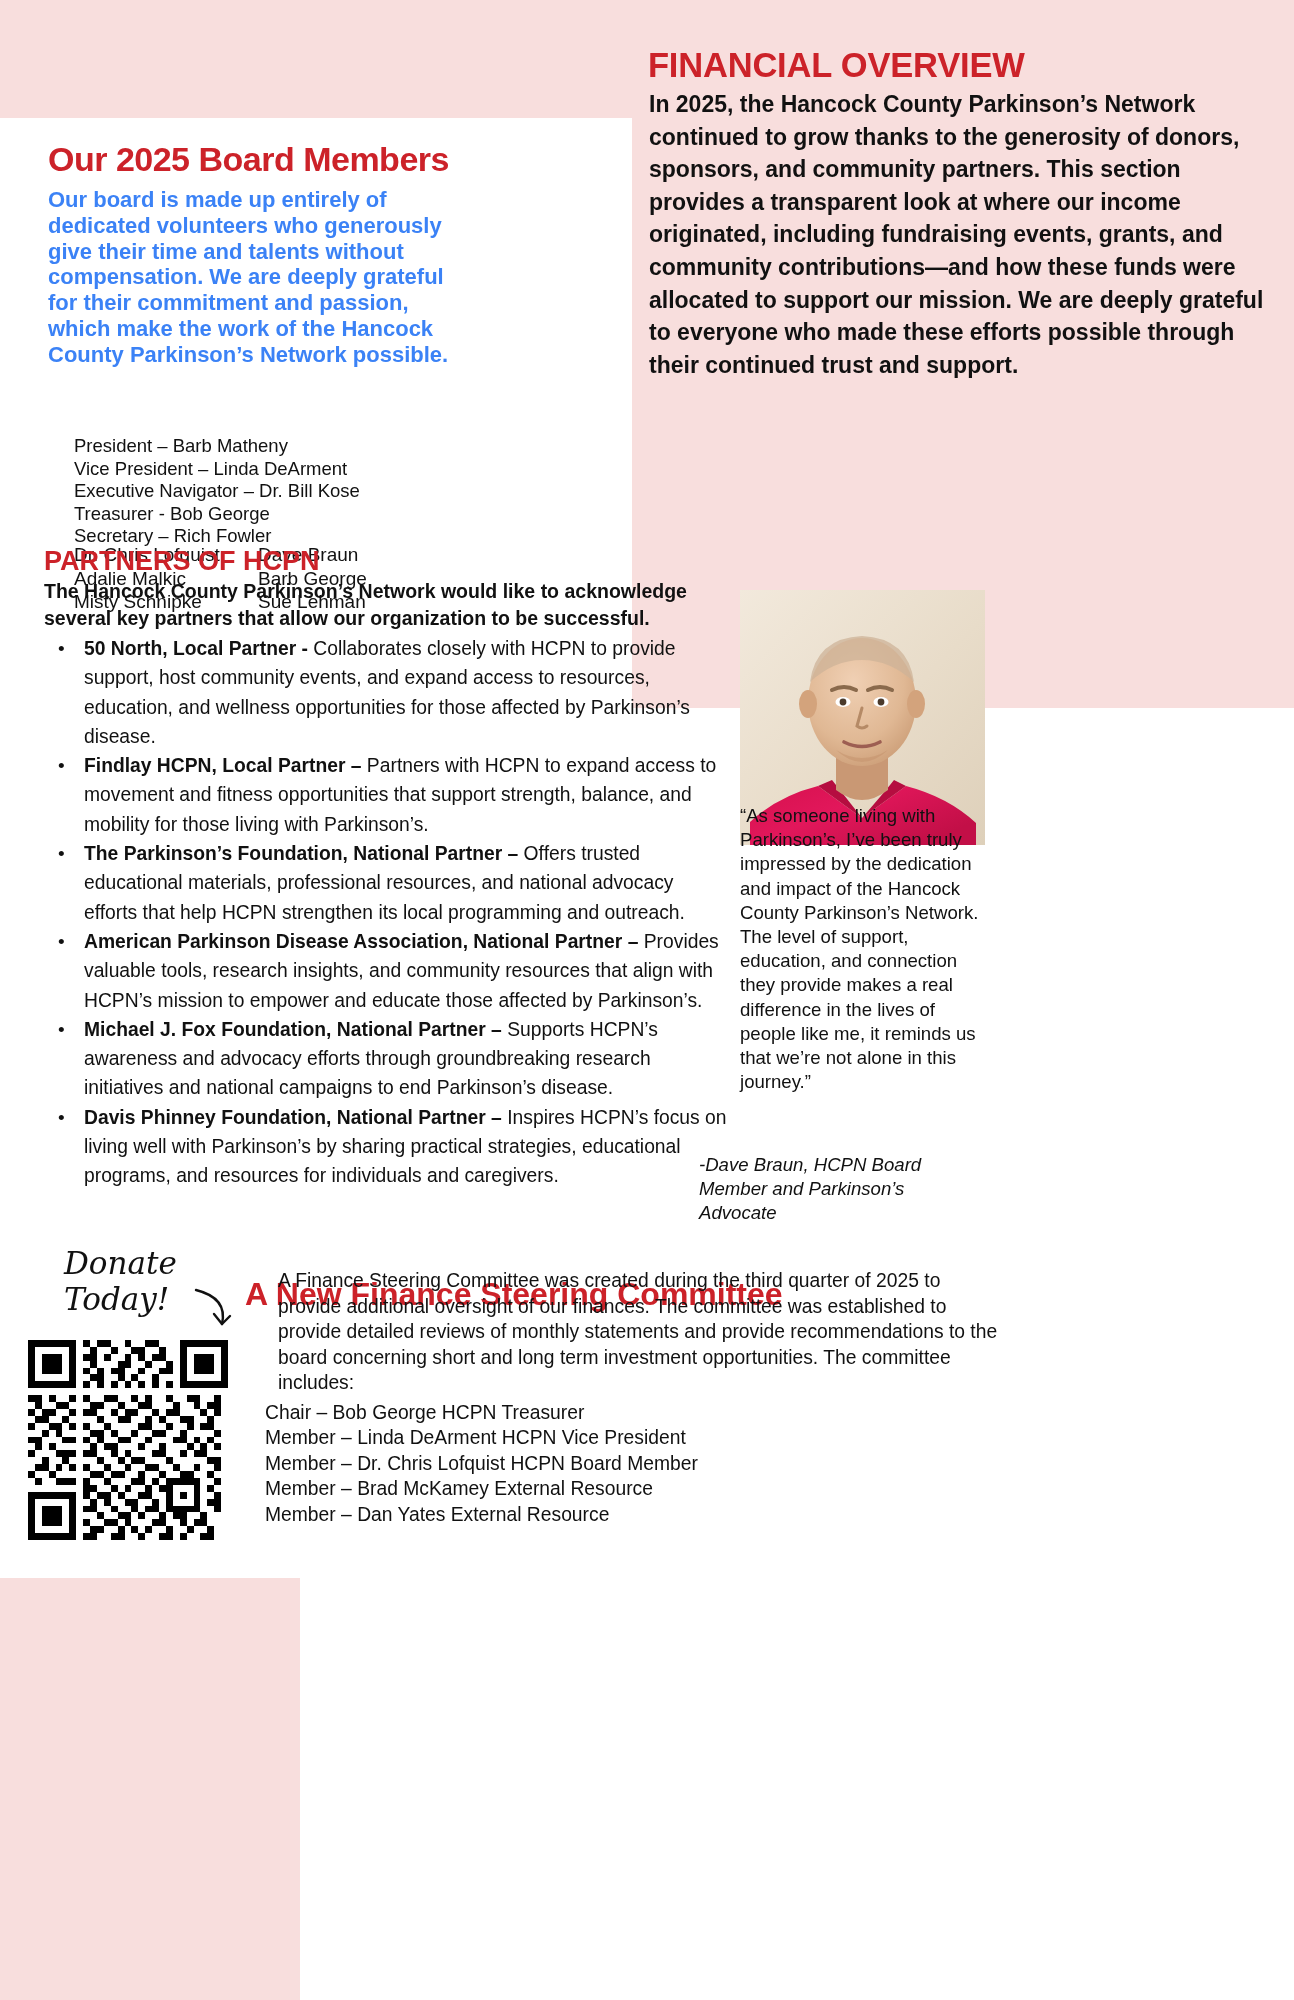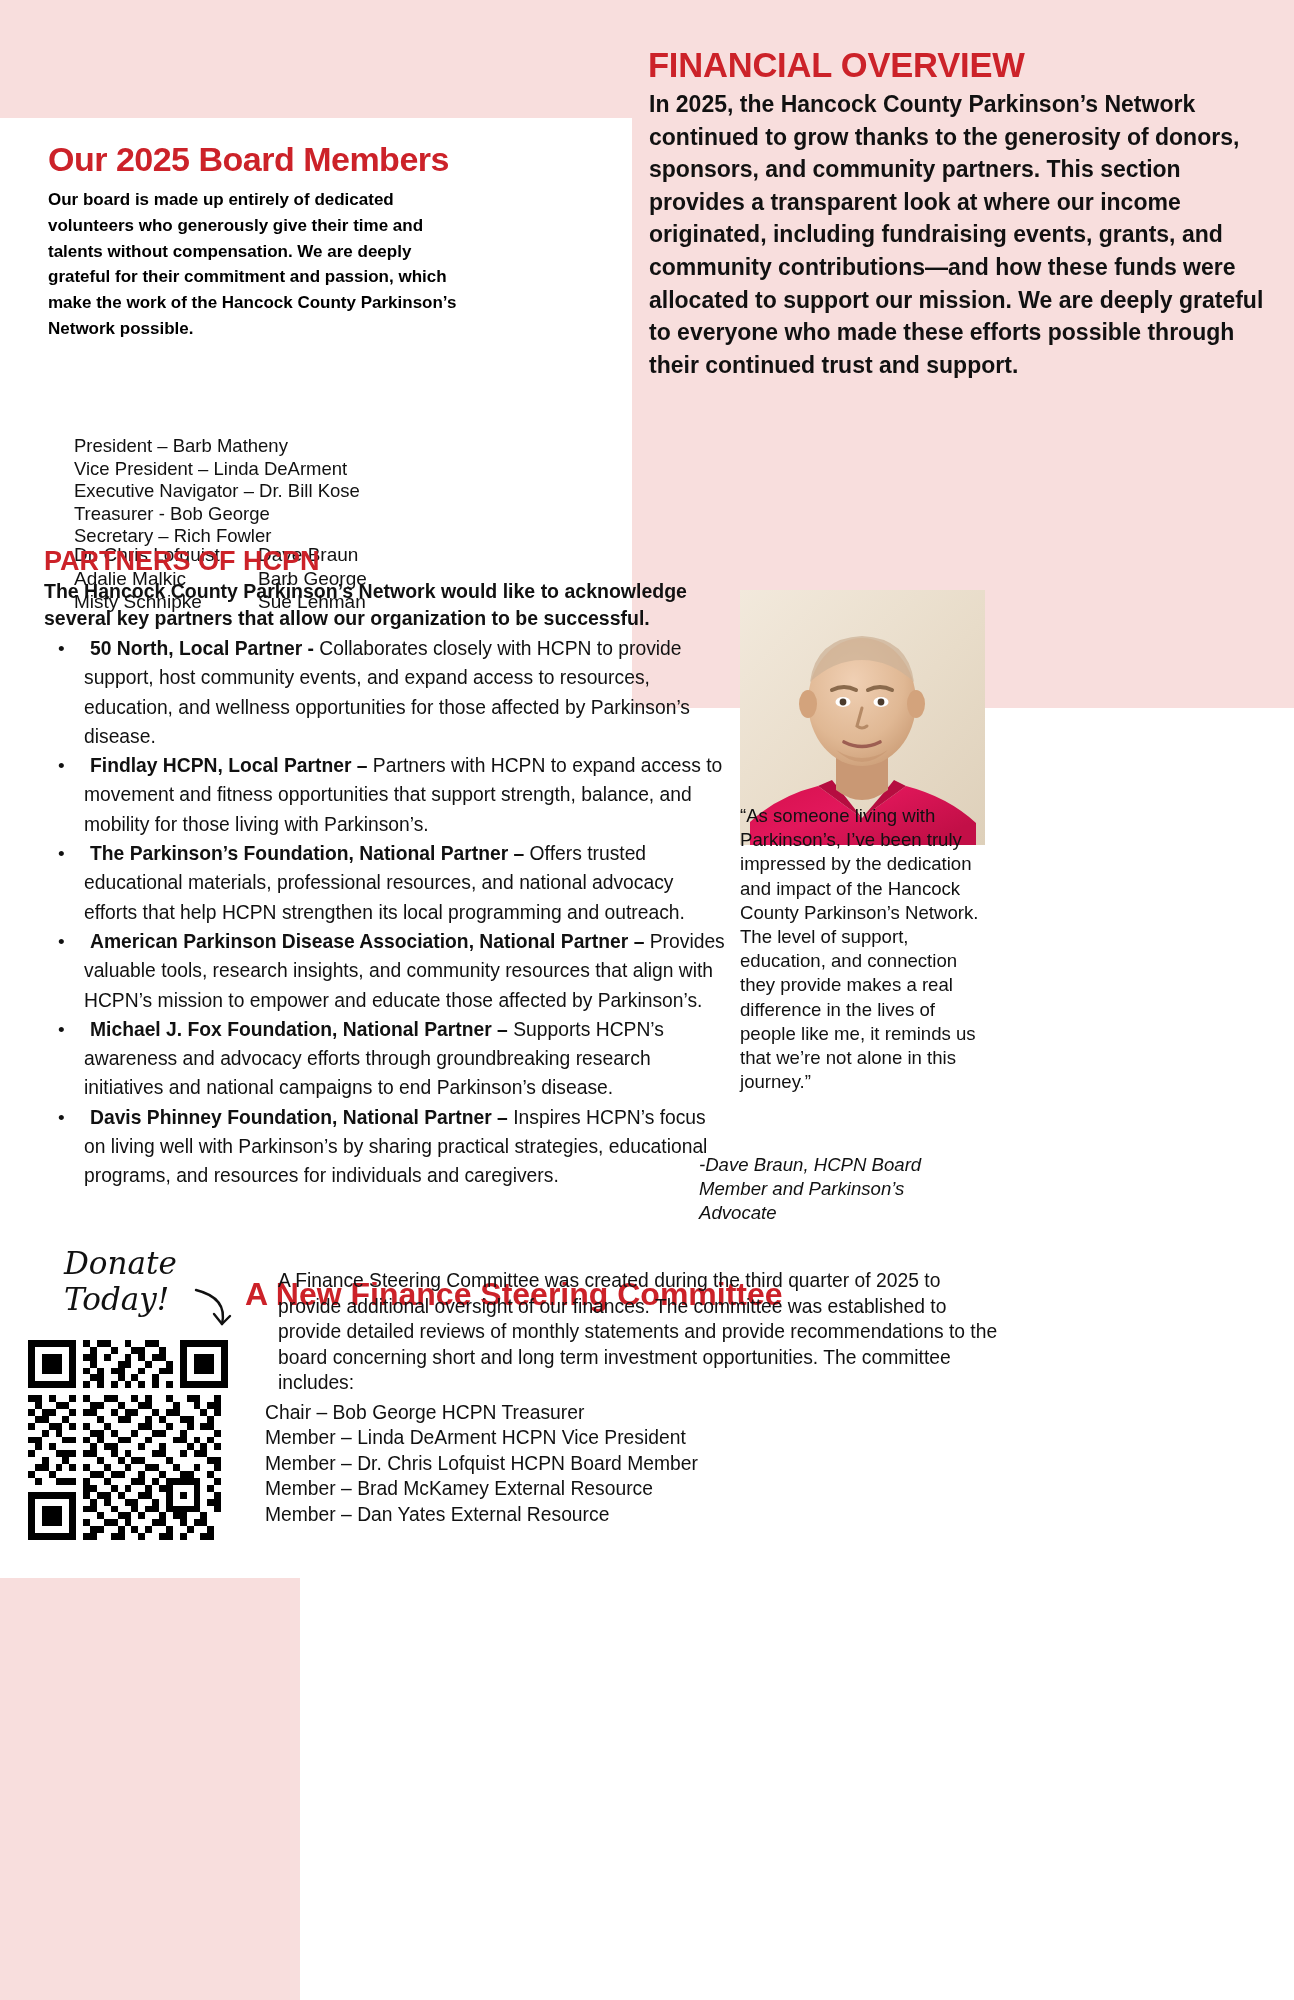--- a/index.html
+++ b/index.html
@@ -49,24 +49,24 @@
     left: 48px; top: 140px;
     font-size: 34px;
     color: #cc2229;
     font-weight: bold;
     letter-spacing: -0.5px;
   }
   .board-intro {
     position: absolute;
     left: 48px; top: 187px;
     width: 418px;
-    font-size: 17px;
+    font-size: 22px;
     font-weight: bold;
     line-height: 25.8px;
-    color: #000000;
+    color: #3b82f6;
   }
   .board-officers {
     position: absolute;
     left: 74px; top: 435px;
     width: 420px;
     font-size: 18.5px;
     line-height: 22.6px;
     color: #111;
   }
   .board-grid {
@@ -133,21 +133,21 @@
     padding-left: 40px;
     margin-bottom: 0px;
   }
   .partners-list li .bullet {
     position: absolute;
     left: 14px;
     top: 0px;
     font-size: 19px;
     line-height: 29.3px;
   }
-  .partners-list b { font-weight: bold; margin-left: 6px; }
+  .partners-list b { font-weight: bold; }
 
   
   .photo {
     position: absolute;
     left: 740px; top: 590px;
     width: 245px; height: 255px;
     overflow: hidden;
     background: #efe4d6;
   }
   .photo svg { display: block; }

